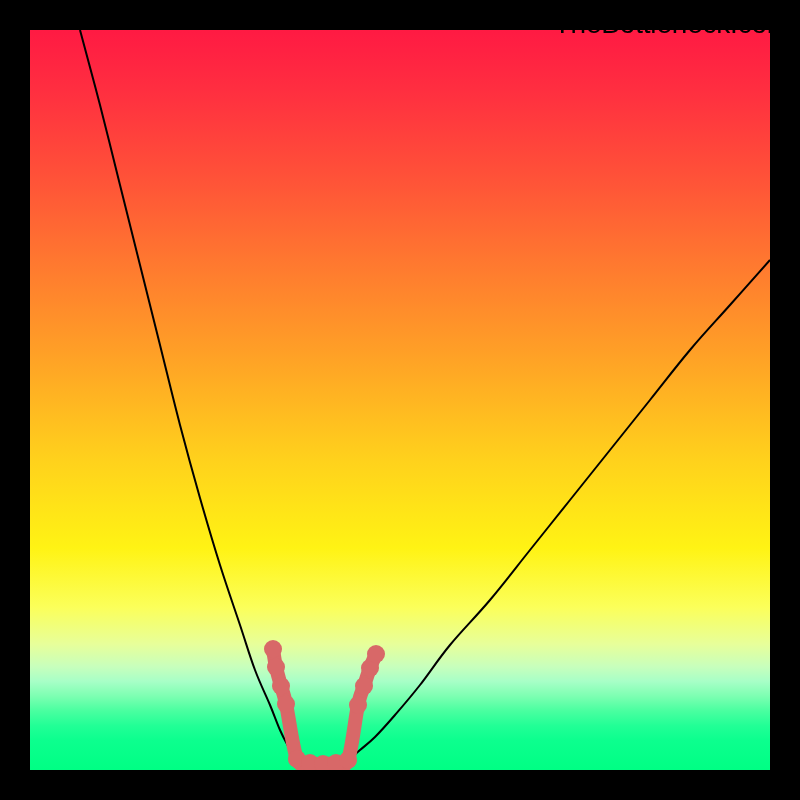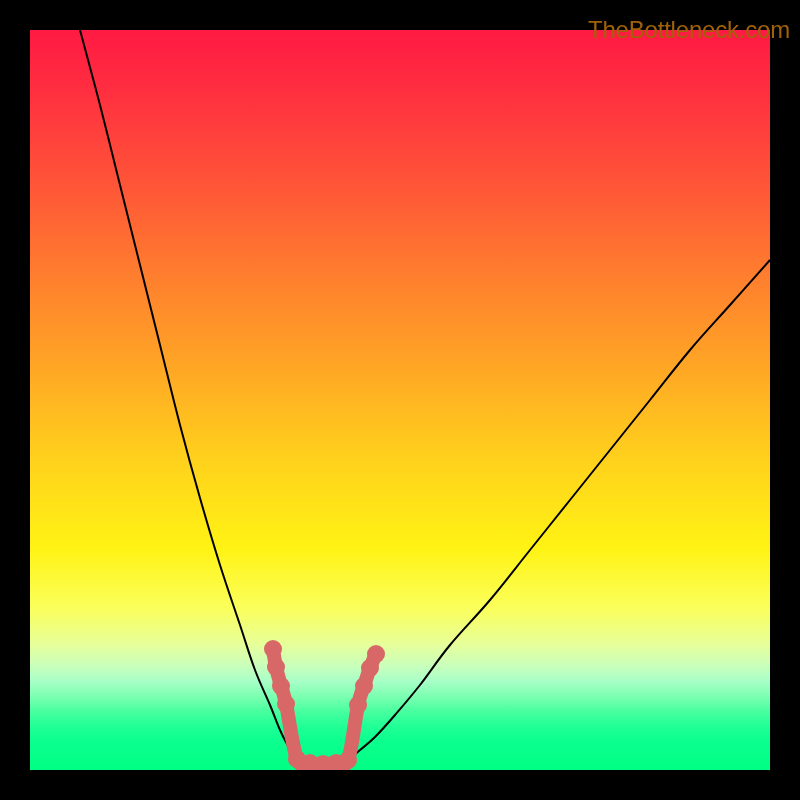--- a/index.html
+++ b/index.html
@@ -51,24 +51,24 @@
     );
   }
   .svg-layer {
     position: absolute;
     inset: 0;
     width: 740px;
     height: 740px;
   }
   .watermark {
     position: absolute;
-    top: 16px;
+    top: 8px;
     right: 10px;
-    color: #a16207;
-    font-size: 24px;
+    color: #000000;
+    font-size: 28px;
     font-weight: 400;
     letter-spacing: -0.2px;
   }
   .curve {
     stroke: #000;
     stroke-width: 2;
     fill: none;
   }
   .marker-path {
     stroke: #d86868;

